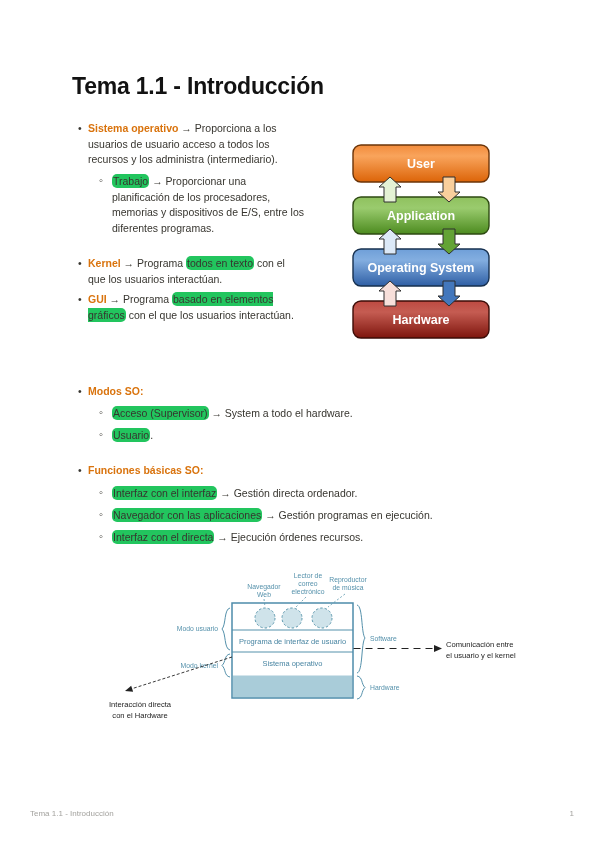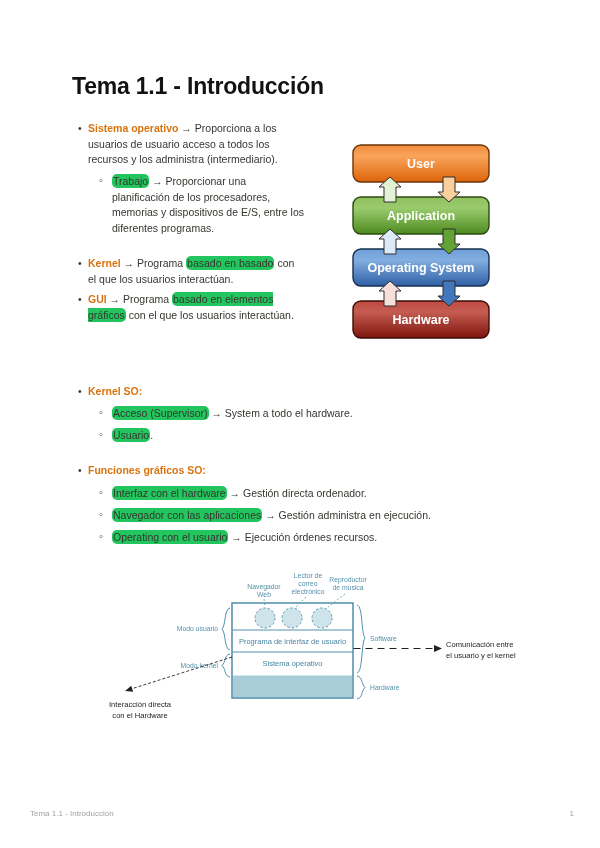--- a/index.html
+++ b/index.html
@@ -42,48 +42,48 @@
 
     <div class="li l1" style="top:121px;max-width:226px">
       <span class="mk">•</span><span class="term">Sistema operativo</span><span> → Proporciona a los usuarios de usuario acceso a todos los recursos y los administra (intermediario).</span>
     </div>
 
     <div class="li l2" style="top:174px;max-width:230px">
       <span class="mk2">◦</span><span class="hl">Trabajo</span><span> → Proporcionar una planificación de los procesadores, memorias y dispositivos de E/S, entre los diferentes programas.</span>
     </div>
 
     <div class="li l1" style="top:256px;max-width:222px">
-      <span class="mk">•</span><span class="term">Kernel</span><span> → Programa </span><span class="hl">basado en basado</span><span> con el que los usuarios interactúan.</span>
+      <span class="mk">•</span><span class="term">Kernel</span><span> → Programa </span><span class="hl">todos en texto</span><span> con el que los usuarios interactúan.</span>
     </div>
 
     <div class="li l1" style="top:292px;max-width:222px">
       <span class="mk">•</span><span class="term">GUI</span><span> → Programa </span><span class="hl">basado en elementos gráficos</span><span> con el que los usuarios interactúan.</span>
     </div>
 
     <div class="li l1 nowrap" style="top:384px">
-      <span class="mk">•</span><span class="term">Kernel SO:</span>
+      <span class="mk">•</span><span class="term">Modos SO:</span>
     </div>
     <div class="li l2 nowrap" style="top:406px">
       <span class="mk2">◦</span><span class="hl">Acceso (Supervisor)</span><span> → System a todo el hardware.</span>
     </div>
     <div class="li l2 nowrap" style="top:428px">
       <span class="mk2">◦</span><span class="hl">Usuario</span><span>.</span>
     </div>
 
     <div class="li l1 nowrap" style="top:463px">
-      <span class="mk">•</span><span class="term">Funciones gráficos SO:</span>
+      <span class="mk">•</span><span class="term">Funciones básicas SO:</span>
     </div>
     <div class="li l2 nowrap" style="top:486px">
-      <span class="mk2">◦</span><span class="hl">Interfaz con el hardware</span><span> → Gestión directa ordenador.</span>
+      <span class="mk2">◦</span><span class="hl">Interfaz con el interfaz</span><span> → Gestión directa ordenador.</span>
     </div>
     <div class="li l2 nowrap" style="top:508px">
-      <span class="mk2">◦</span><span class="hl">Navegador con las aplicaciones</span><span> → Gestión administra en ejecución.</span>
+      <span class="mk2">◦</span><span class="hl">Navegador con las aplicaciones</span><span> → Gestión programas en ejecución.</span>
     </div>
     <div class="li l2 nowrap" style="top:530px">
-      <span class="mk2">◦</span><span class="hl">Operating con el usuario</span><span> → Ejecución órdenes recursos.</span>
+      <span class="mk2">◦</span><span class="hl">Interfaz con el directa</span><span> → Ejecución órdenes recursos.</span>
     </div>
   </div>
 
   <svg class="layer-svg" width="142" height="202" viewBox="0 0 142 202">
     <defs>
       <linearGradient id="g-user" x1="0" y1="0" x2="0" y2="1">
         <stop offset="0%" stop-color="#F28B3B"></stop>
           <stop offset="30%" stop-color="#F9A45C"></stop>
           <stop offset="100%" stop-color="#DC6408"></stop>
       </linearGradient>

